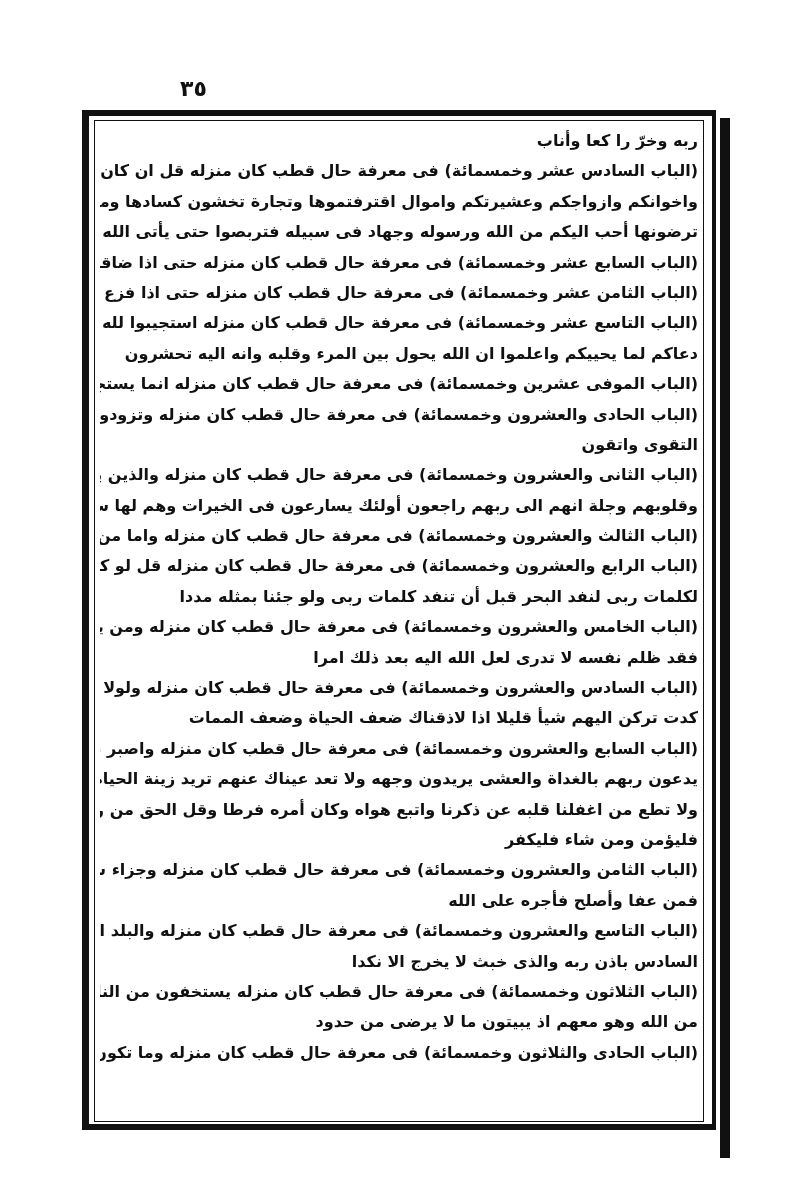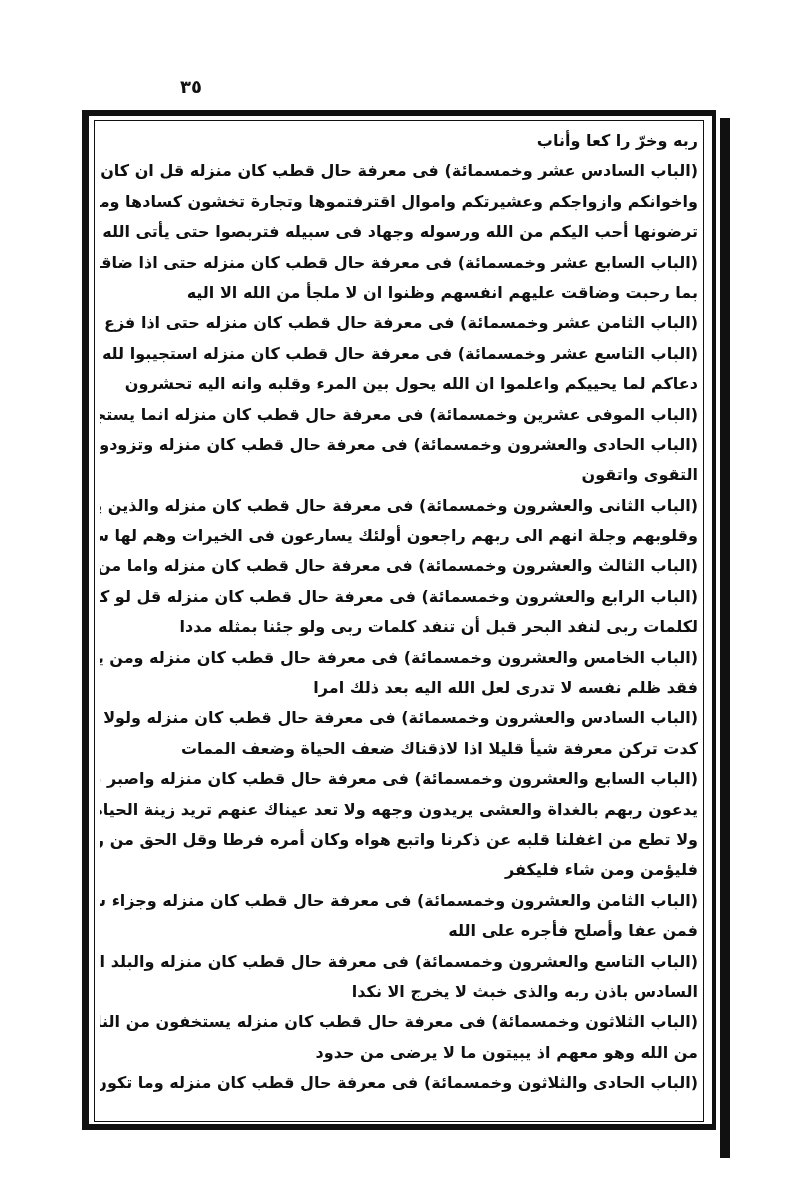--- a/index.html
+++ b/index.html
@@ -1,18 +1,18 @@
 <!DOCTYPE html>
 <html><head>
 <meta charset="utf-8">
 <style>
   html, body { margin: 0; padding: 0; background: #ffffff; }
   body { width: 800px; height: 1196px; position: relative; overflow: hidden;
          font-family: "DejaVu Sans", sans-serif; color: #111; }
-  .page-number { position: absolute; left: 180px; top: 76px; font-size: 18px;
+  .page-number { position: absolute; left: 180px; top: 76px; font-size: 22px;
                  font-weight: bold; direction: rtl; color: #111; }
   .frame-outer { position: absolute; left: 82px; top: 110px; width: 634px; height: 1020px;
                  border: 6px solid #111; border-left-width: 7px; border-right-width: 4px;
                  box-sizing: border-box; }
   .frame-inner { position: absolute; left: 94px; top: 120px; width: 610px; height: 1002px;
                  border: 1.5px solid #111; box-sizing: border-box; }
   .right-bar { position: absolute; left: 720px; top: 118px; width: 10px; height: 1040px;
                background: #111; }
   .text-block { position: absolute; left: 100px; top: 126px; width: 598px; direction: rtl;
                 font-family: "DejaVu Sans", sans-serif; font-size: 16px; line-height: 30.4px;
@@ -29,36 +29,35 @@
 <div class="frame-outer"></div>
 <div class="frame-inner"></div>
 <div class="right-bar"></div>
 
 <div class="text-block" id="text-block">
     <div class="line short">ربه وخرّ را كعا وأناب</div>
     <div class="line">(الباب السادس عشر وخمسمائة) فى معرفة حال قطب كان منزله  قل ان كان آباؤكم وابناؤكم</div>
     <div class="line">واخوانكم وازواجكم وعشيرتكم واموال اقترفتموها وتجارة تخشون كسادها ومساكن</div>
     <div class="line">ترضونها أحب اليكم من الله ورسوله وجهاد فى سبيله فتربصوا حتى يأتى الله بأمره  ففروا الى الله</div>
     <div class="line">(الباب السابع عشر وخمسمائة)  فى معرفة حال قطب كان منزله  حتى اذا ضاقت عليهم الارض</div>
-    <div class="line short">بما رحبت وضاقت عليهم انفسهم وظنوا ان لا ملجأ من الله الا اليه</div>
     <div class="line">(الباب الثامن عشر وخمسمائة)  فى معرفة حال قطب كان منزله  حتى اذا فزع عن قلوبهم قالوا</div>
     <div class="line">(الباب التاسع عشر وخمسمائة)  فى معرفة حال قطب كان منزله استجيبوا لله وللرسول اذا</div>
     <div class="line short">دعاكم لما يحييكم واعلموا ان الله يحول بين المرء وقلبه وانه اليه تحشرون</div>
     <div class="line">(الباب الموفى عشرين وخمسمائة)  فى معرفة حال قطب كان منزله  انما يستجيب الذين يسمعون</div>
     <div class="line">(الباب الحادى والعشرون وخمسمائة) فى معرفة حال قطب كان منزله  وتزودوا فان خير الزاد</div>
     <div class="line short">التقوى واتقون</div>
     <div class="line">(الباب الثانى والعشرون وخمسمائة)  فى معرفة حال قطب كان منزله والذين يؤتون ما آتوا</div>
     <div class="line short">وقلوبهم وجلة انهم الى ربهم راجعون أولئك يسارعون فى الخيرات وهم لها سابقون</div>
     <div class="line">(الباب الثالث والعشرون وخمسمائة) فى معرفة حال قطب كان منزله  واما من خاف مقام ربه</div>
     <div class="line">(الباب الرابع والعشرون وخمسمائة)  فى معرفة حال قطب كان منزله  قل لو كان البحر مدادا</div>
     <div class="line short">لكلمات ربى لنفد البحر قبل أن تنفد كلمات ربى ولو جئنا بمثله مددا</div>
     <div class="line">(الباب الخامس والعشرون وخمسمائة)  فى معرفة حال قطب كان منزله  ومن يتعد حدود الله</div>
     <div class="line short">فقد ظلم نفسه لا تدرى لعل الله اليه بعد ذلك امرا</div>
     <div class="line">(الباب السادس والعشرون وخمسمائة)  فى معرفة حال قطب كان منزله  ولولا ان ثبتناك لقد</div>
-    <div class="line short">كدت تركن معرفة شيأ قليلا اذا لاذقناك ضعف الحياة وضعف الممات</div>
+    <div class="line short">كدت تركن اليهم شيأ قليلا اذا لاذقناك ضعف الحياة وضعف الممات</div>
     <div class="line">(الباب السابع والعشرون وخمسمائة)  فى معرفة حال قطب كان منزله  واصبر نفسك مع الذين</div>
     <div class="line">يدعون ربهم بالغداة والعشى يريدون وجهه ولا تعد عيناك عنهم تريد زينة الحياة الدنيا</div>
     <div class="line">ولا تطع من اغفلنا قلبه عن ذكرنا واتبع هواه وكان أمره فرطا وقل الحق من ربكم فمن شاء</div>
     <div class="line short">فليؤمن ومن شاء فليكفر</div>
     <div class="line">(الباب الثامن والعشرون وخمسمائة)  فى معرفة حال قطب كان منزله  وجزاء سيئة سيئة مثلها</div>
     <div class="line short">فمن عفا وأصلح فأجره على الله</div>
     <div class="line">(الباب التاسع والعشرون وخمسمائة)  فى معرفة حال قطب كان منزله  والبلد الطيب يخرج</div>
     <div class="line short">السادس باذن ربه والذى خبث لا يخرج الا نكدا</div>
     <div class="line">(الباب الثلاثون وخمسمائة) فى معرفة حال قطب كان منزله يستخفون من الناس ولا يستخفون</div>
     <div class="line short">من الله وهو معهم اذ يبيتون ما لا يرضى من حدود</div>

